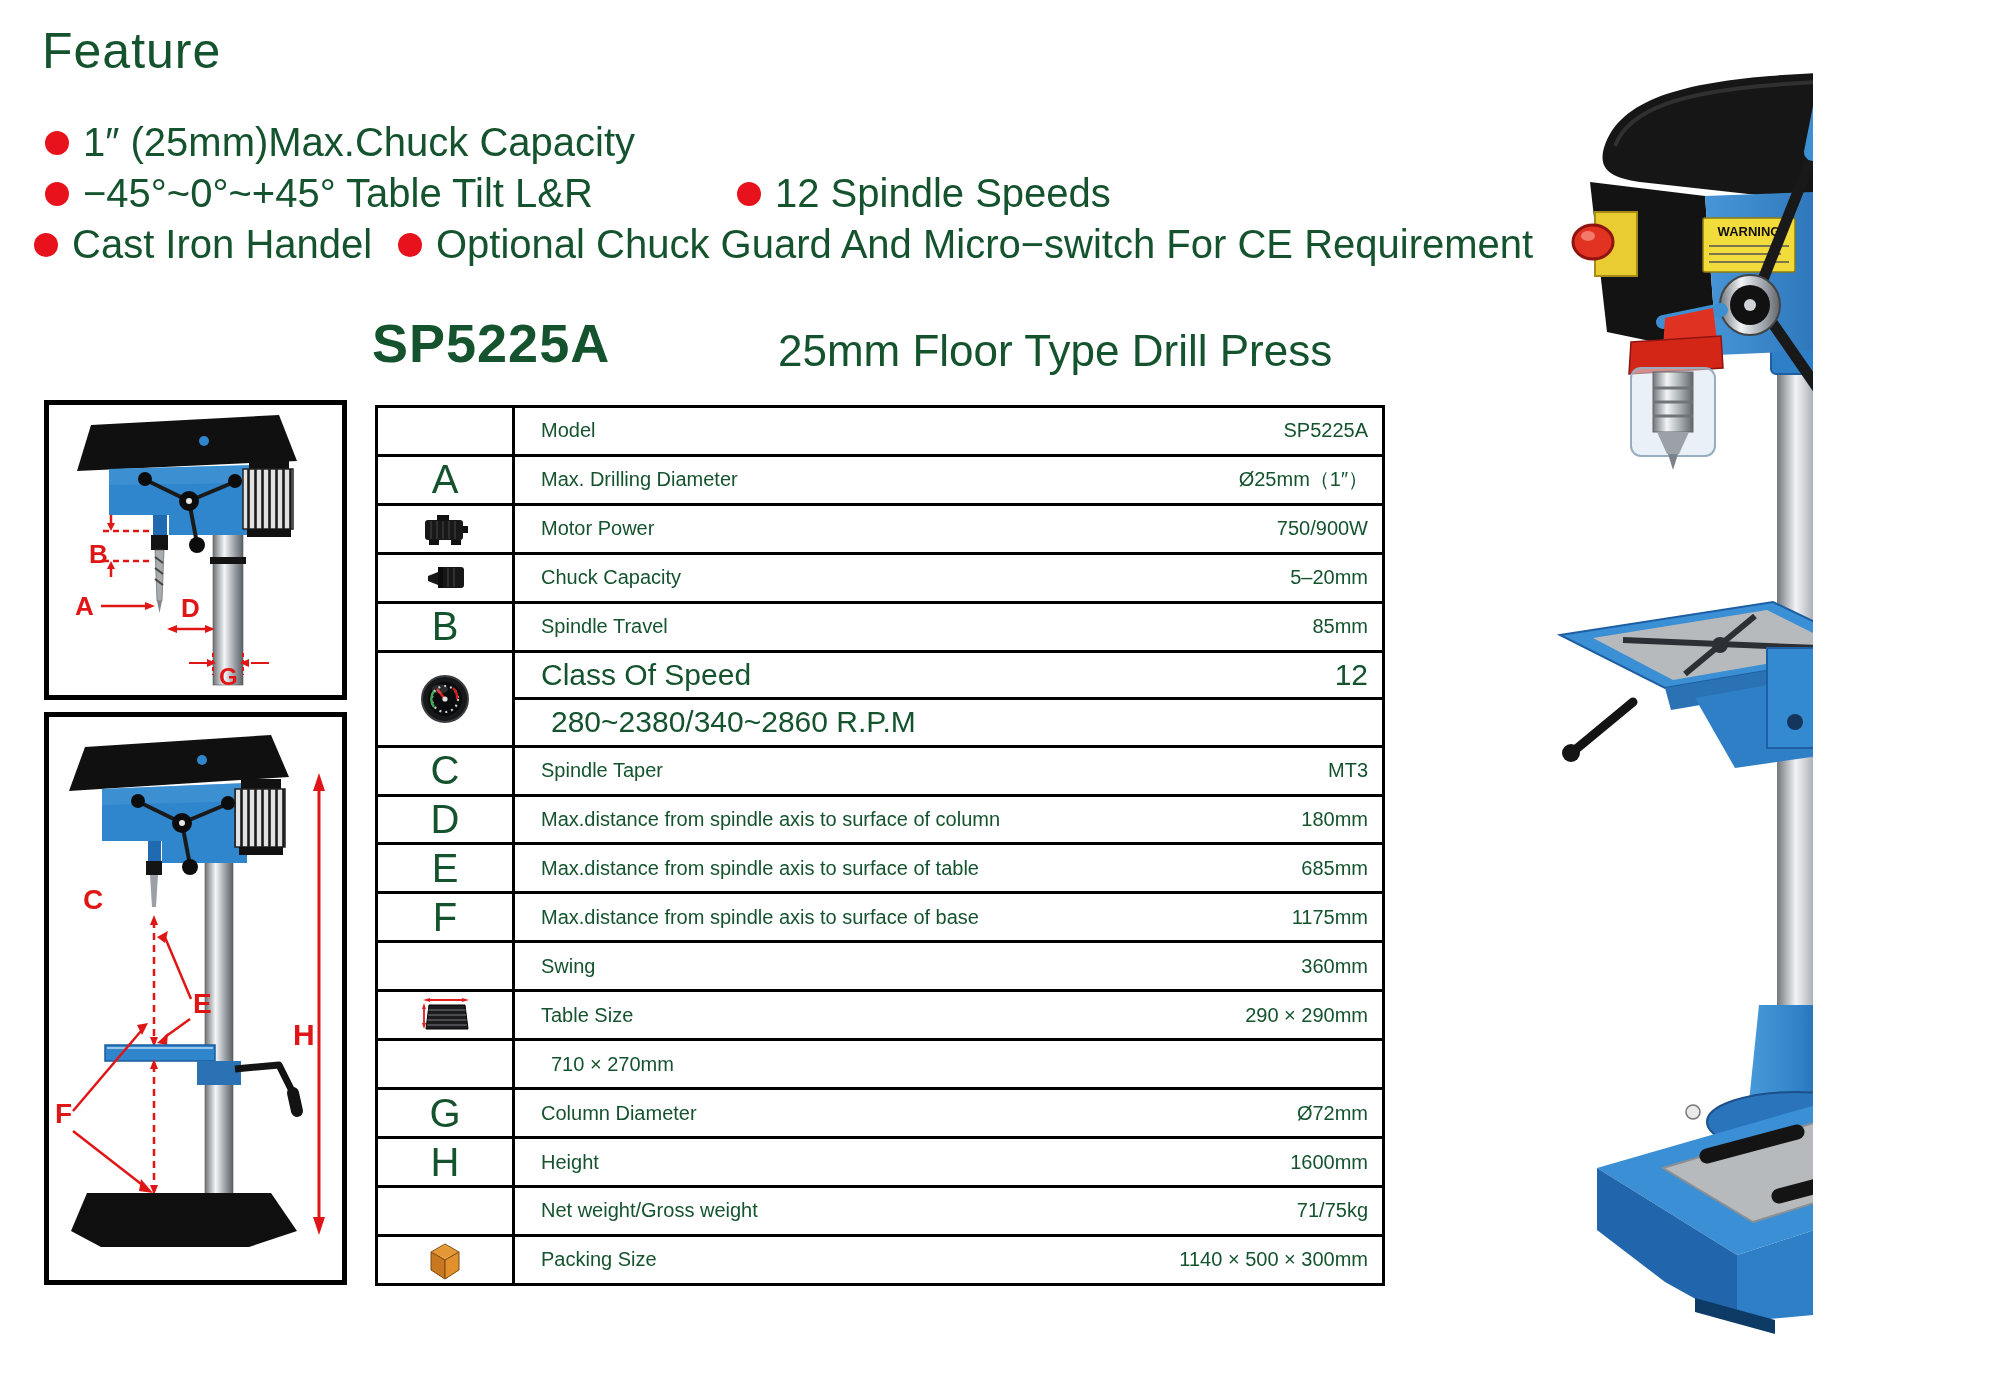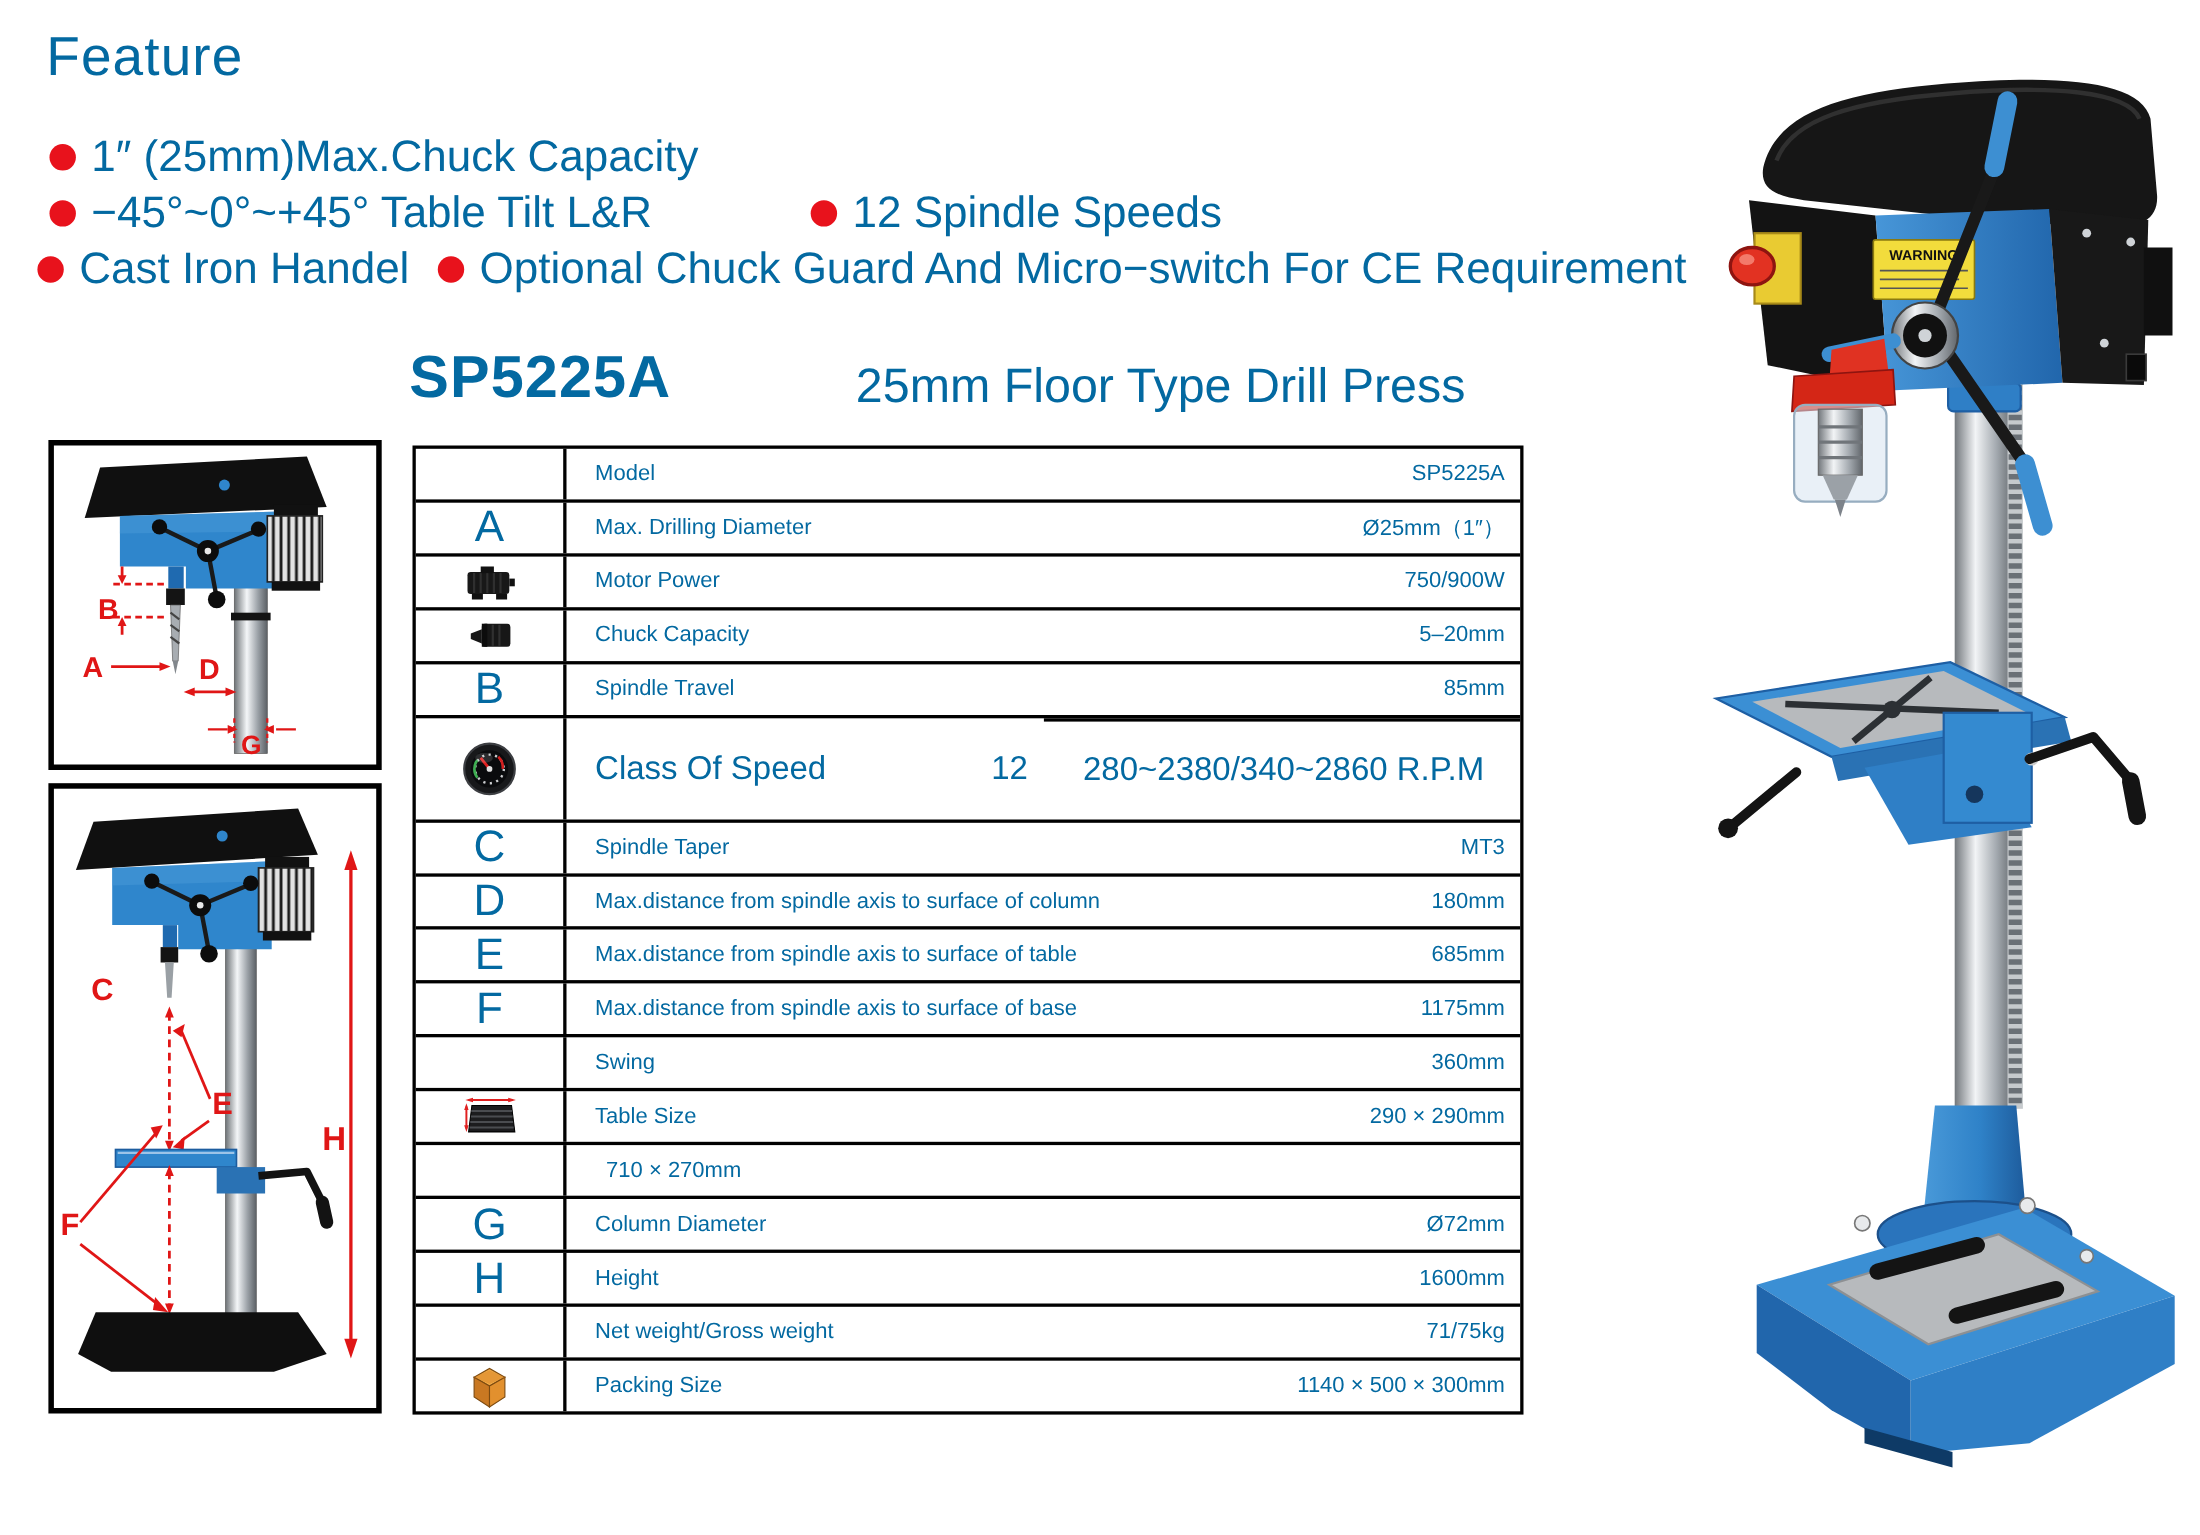--- a/index.html
+++ b/index.html
@@ -1,17 +1,17 @@
 <!DOCTYPE html>
 <html><head>
 <meta charset="utf-8">
 <style>
   html,body{margin:0;padding:0;background:#fff;}
-  .page{position:relative;width:2000px;height:1395px;background:#ffffff;
-        font-family:"Liberation Sans", sans-serif;color:#0369a1;overflow:hidden;}
+  .page{position:relative;width:1813px;height:1395px;background:#ffffff;
+        font-family:"Liberation Sans", sans-serif;color:#14532d;overflow:hidden;}
 
   
   .feature-heading{position:absolute;left:42px;top:22px;font-size:50px;letter-spacing:1px;}
   .feature-item{position:absolute;display:flex;align-items:center;gap:14px;
                 font-size:40px;white-space:nowrap;}
   .dot{width:24px;height:24px;border-radius:50%;background:#e8121c;flex:0 0 auto;}
 
   
   .model-title{position:absolute;left:372px;top:312px;font-size:54px;font-weight:bold;letter-spacing:1px;}
   .product-title{position:absolute;left:778px;top:326px;font-size:44px;}
@@ -20,21 +20,21 @@
   .spec-table{position:absolute;left:375px;top:405px;width:1010px;height:881px;
               border:3px solid #000;box-sizing:border-box;display:flex;flex-direction:column;}
   .trow{flex:1 1 0;display:flex;border-top:3px solid #000;min-height:0;}
   .trow.first{border-top:none;}
   .trow-group{flex:2 2 0;display:flex;border-top:3px solid #000;min-height:0;}
   .kcell{flex:0 0 134px;border-right:3px solid #000;display:flex;align-items:center;
          justify-content:center;font-size:40px;}
   .mcell{flex:1;display:flex;align-items:center;padding:0 14px 0 26px;font-size:20px;min-width:0;}
   .mcell .label{flex:1;text-align:left;white-space:nowrap;}
   .mcell .value{text-align:right;white-space:nowrap;padding-left:10px;}
-  .subrows{flex:1;display:flex;flex-direction:row;}
+  .subrows{flex:1;display:flex;flex-direction:column;}
   .subrow{flex:1;display:flex;align-items:center;padding:0 14px 0 26px;font-size:30px;}
   .subrow + .subrow{border-top:3px solid #000;}
   .subrow .label{flex:1;text-align:left;white-space:nowrap;}
   .subrow .value{text-align:right;white-space:nowrap;padding-left:10px;}
 
   
   .diagram-box{position:absolute;border:5px solid #000;box-sizing:border-box;background:#fff;}
   .diagram-box.top{left:44px;top:400px;width:303px;height:300px;}
   .diagram-box.bottom{left:44px;top:712px;width:303px;height:573px;}
   .diagram-box svg{display:block;width:100%;height:100%;}

